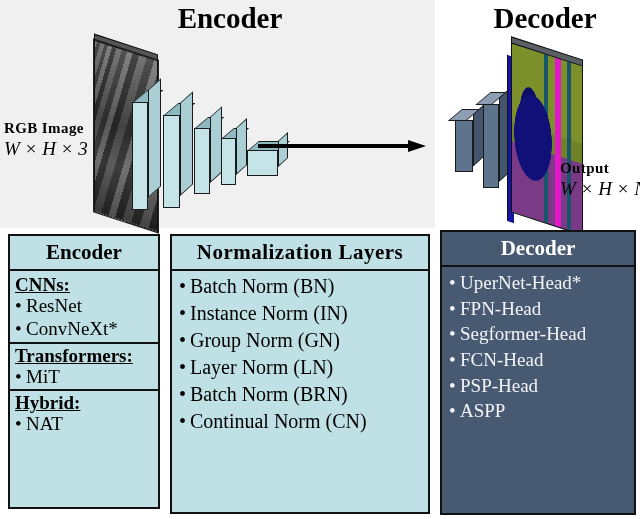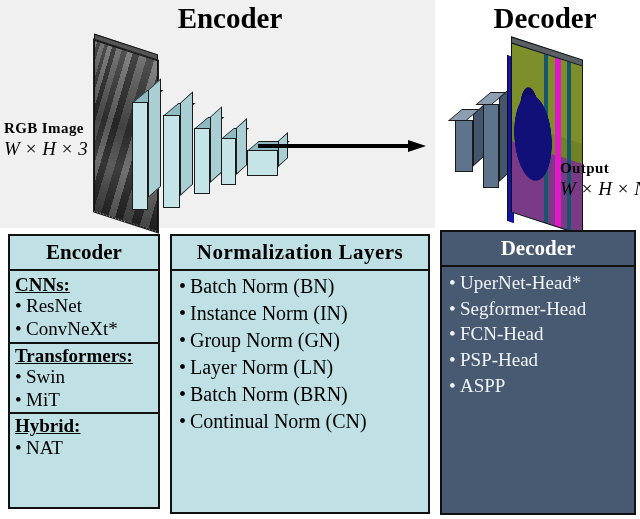--- a/index.html
+++ b/index.html
@@ -223,23 +223,20 @@
             <span class="bullet">•</span><span>ResNet</span>
           </div>
           <div class="li">
             <span class="bullet">•</span><span>ConvNeXt*</span>
           </div>
         </div>
 
         <div class="sec">
           <div class="sec-title">Transformers:</div>
           <div class="li">
-            <span class="bullet">•</span><span>Swin</span>
-          </div>
-          <div class="li">
             <span class="bullet">•</span><span>MiT</span>
           </div>
         </div>
 
         <div class="sec">
           <div class="sec-title">Hybrid:</div>
           <div class="li">
             <span class="bullet">•</span><span>NAT</span>
           </div>
         </div>
@@ -271,20 +268,23 @@
       </div>
     </div>
 
     <div class="panel dark" id="panel-decoder">
       <div class="panel-header">Decoder</div>
       <div class="panel-body">
         <div class="li">
           <span class="bullet">•</span><span>UperNet-Head*</span>
         </div>
         <div class="li">
+          <span class="bullet">•</span><span>FPN-Head</span>
+        </div>
+        <div class="li">
           <span class="bullet">•</span><span>Segformer-Head</span>
         </div>
         <div class="li">
           <span class="bullet">•</span><span>FCN-Head</span>
         </div>
         <div class="li">
           <span class="bullet">•</span><span>PSP-Head</span>
         </div>
         <div class="li">
           <span class="bullet">•</span><span>ASPP</span>

